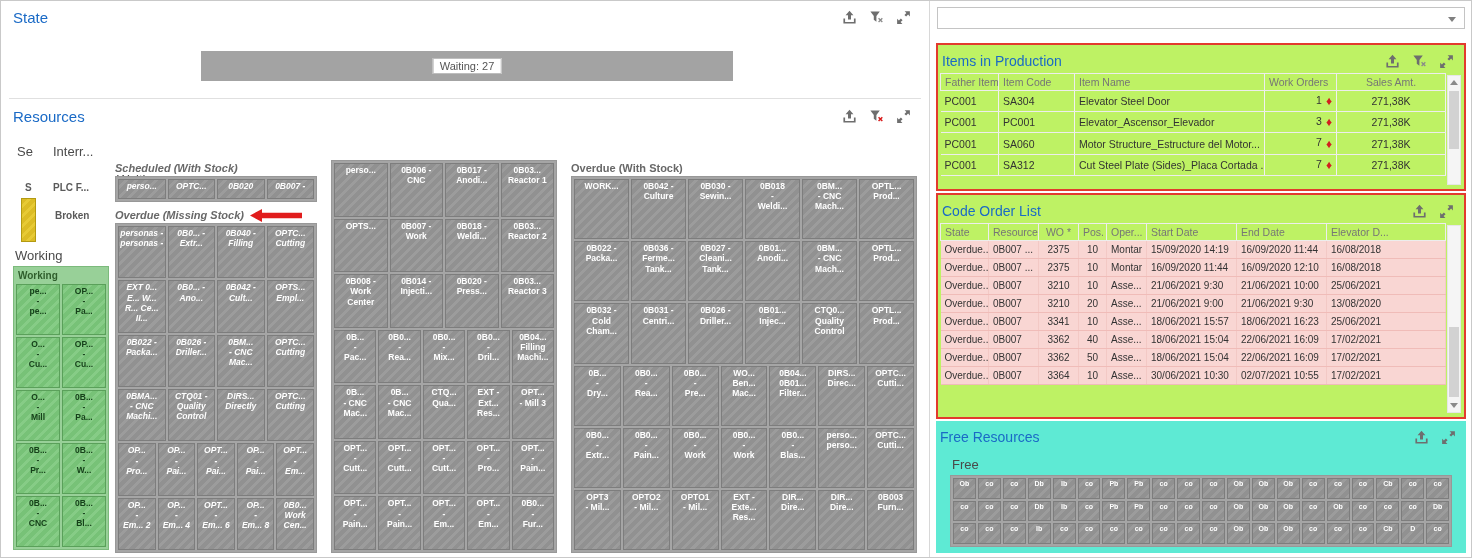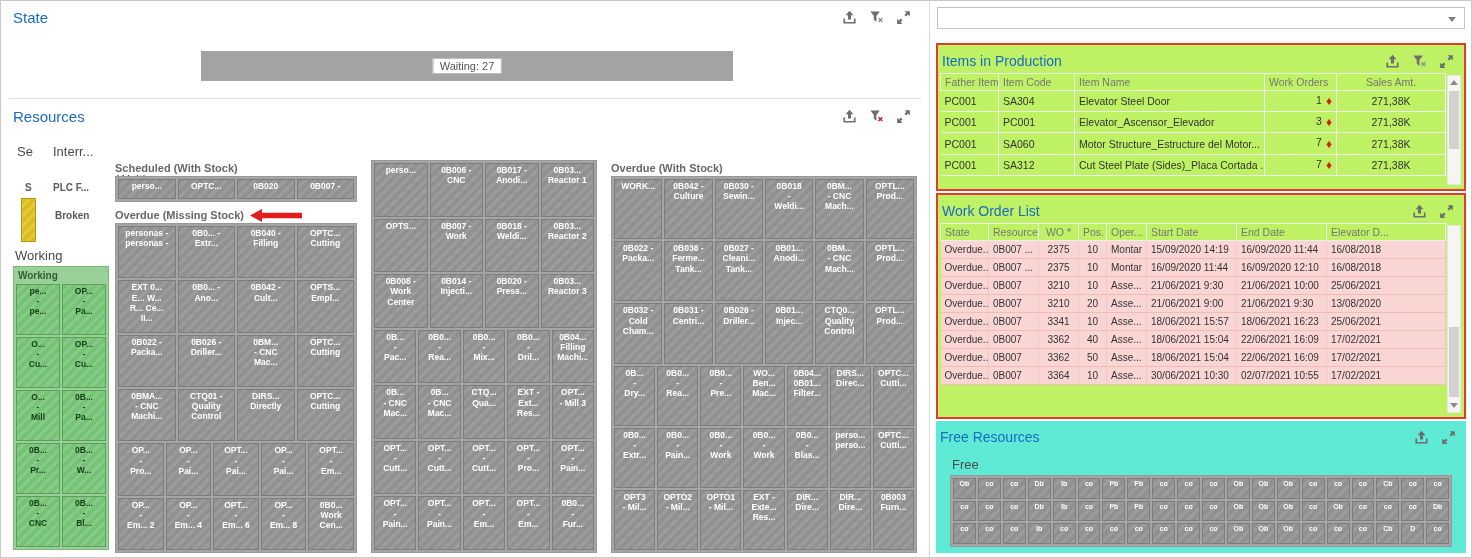--- a/index.html
+++ b/index.html
@@ -30,21 +30,21 @@
   .yellow-tile { position:absolute; left:12px; top:98px; width:15px; height:44px;
                  background:repeating-linear-gradient(135deg,#dcbc25 0 4px,#e7ca35 4px 7px); border:1px solid #b39a12; cursor:pointer; }
 
   .working-box { position:absolute; left:4px; top:166px; width:96px; height:284px; background:#98d098;
                  border:1px solid #7cba7c; padding:2px; display:flex; flex-direction:column; }
   .wg-label { font-size:10px; font-weight:bold; color:#2f5e2c; padding:1px 2px 3px; }
   .working-box .tile-grid { flex:1; background:transparent; border:none; padding:0; min-height:0; }
 
   .treemap { position:absolute; left:106px; top:60px; width:802px; height:393px; display:flex; gap:14px; }
   .tm-col { display:flex; flex-direction:column; height:100%; }
-  .tm-col1 { width:242px; } .tm-col2 { width:226px; } .tm-col3 { flex:1; }
+  .tm-col1 { width:202px;font-style:italic; } .tm-col2 { width:226px; } .tm-col3 { flex:1; }
   .group-title { font-size:11px; font-weight:bold; color:#686868; height:16px; line-height:15px;
                  white-space:nowrap; display:flex; align-items:center; gap:6px; }
   .oms-title { margin-top:5px; }
   .red-arrow { display:inline-flex; }
 
   .tile-grid { background:#a5a5a5; border:1px solid #989898; padding:2px; display:flex; flex-direction:column; gap:2px; }
   .tile-grid.grow { flex:1; min-height:0; }
   .tile-row { display:flex; gap:2px; flex:1; min-height:0; }
   .tile { flex:1; min-width:0; overflow:hidden; text-align:center; padding:1px 1px;
           background:repeating-linear-gradient(135deg,#919191 0 4px,#9c9c9c 4px 7px);
@@ -839,21 +839,21 @@
           </table>
       </div>
       <div class="vscroll" style="top:30px; bottom:4px;">
         <div class="vs-btn up"></div>
         <div class="vs-thumb" style="top:15px; height:58px;"></div>
       </div>
     </section>
 
     <section class="boxed-panel wo-panel">
       <div class="p-head">
-        <h2 class="p-title sm">Work Order List</h2>
+        <h2 class="p-title sm">Code Order List</h2>
         <div class="hicons">
             <span class="hicon">
               <svg viewBox="0 0 16 16">
                 <path fill="#6e6e6e" d="M8 0.8 L12.2 5.6 H9.6 V10 H6.4 V5.6 H3.8 Z"></path>
                 <path fill="#6e6e6e" d="M1.5 9 V14.5 H14.5 V9 H12.7 V12.7 H3.3 V9 Z"></path>
               </svg>
             </span>
             <span class="hicon">
               <svg viewBox="0 0 16 16">
                 <g fill="#6e6e6e">

